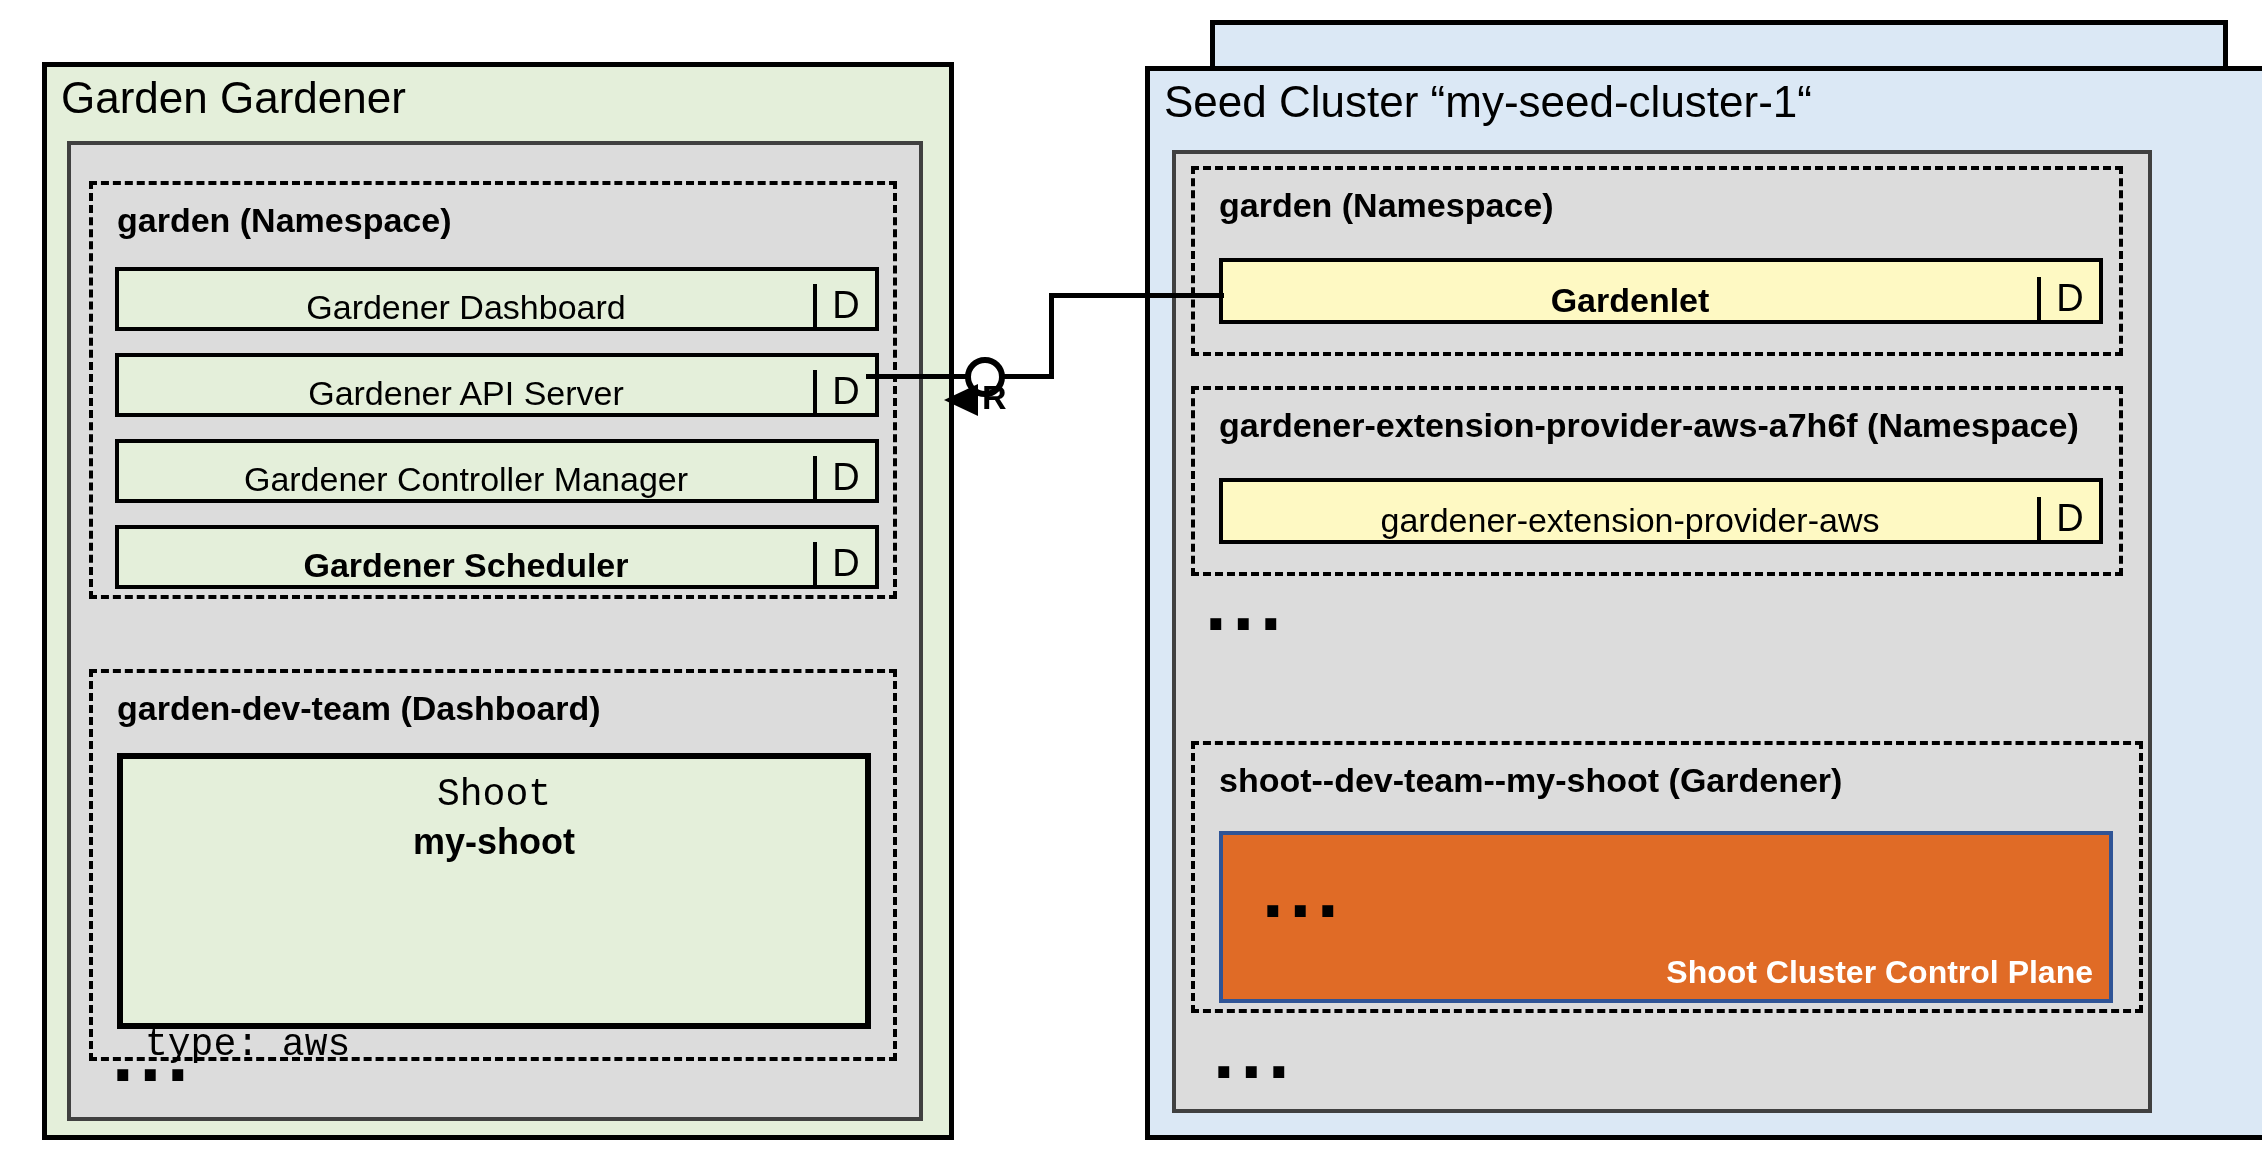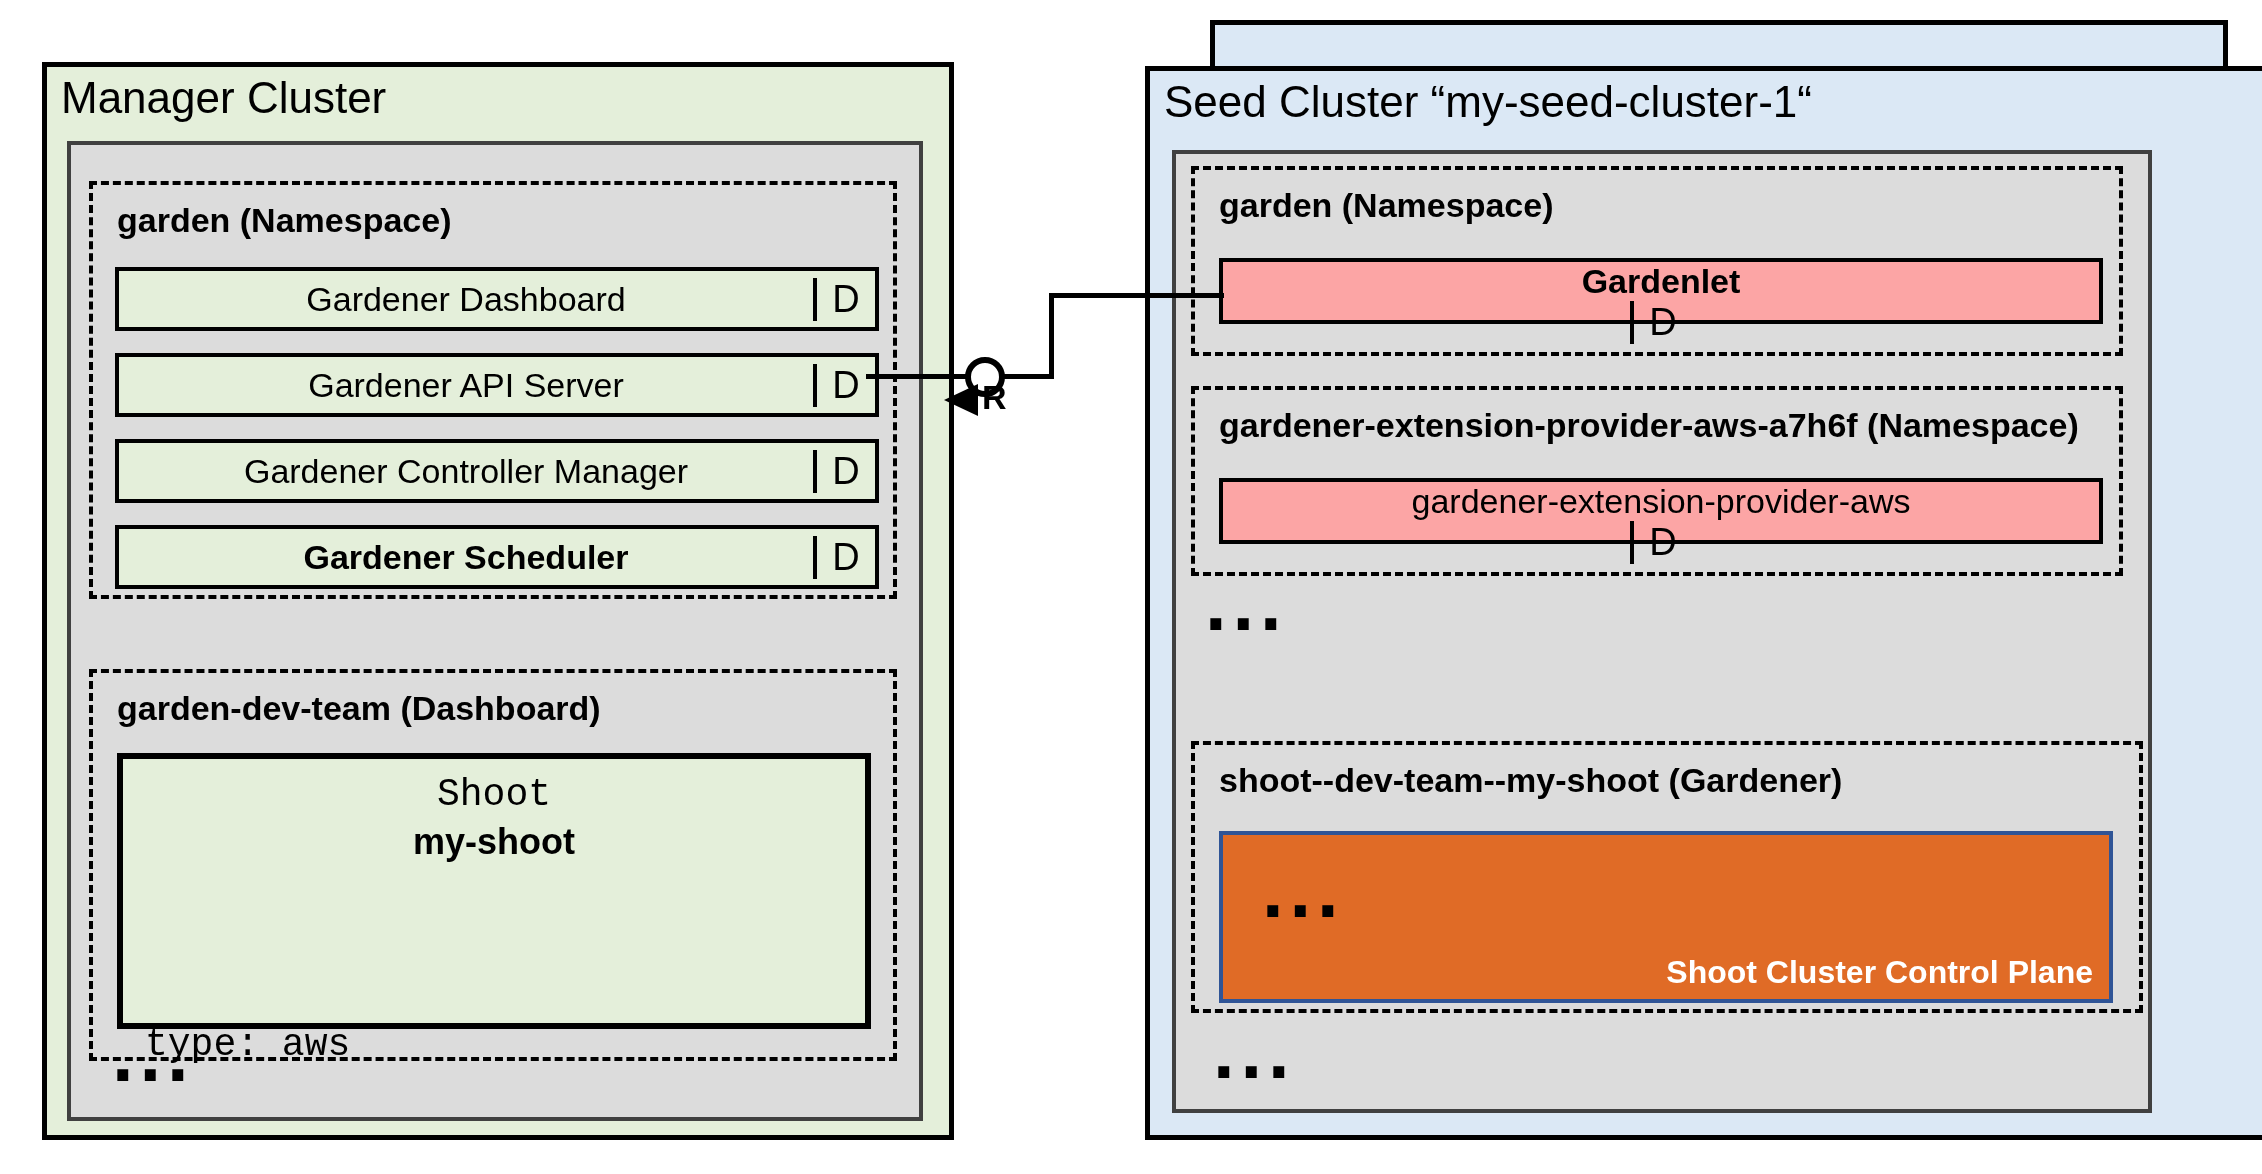--- a/index.html
+++ b/index.html
@@ -9,23 +9,23 @@
   }
   .box{position:absolute;box-sizing:border-box;}
   
   .cluster-green{background:#e4efda;border:5px solid #000;}
   .cluster-blue{background:#dbe8f5;border:5px solid #000;}
   .cluster-title{position:absolute;left:14px;top:6px;font-size:44px;line-height:1.15;font-weight:400;}
   .graybox{background:#dcdcdc;border:4px solid #404040;position:absolute;box-sizing:border-box;}
   .ns{position:absolute;box-sizing:border-box;border:4px dashed #000;}
   .ns-title{position:absolute;left:24px;top:16px;font-size:34px;font-weight:700;white-space:nowrap;}
   
-  .row{position:absolute;box-sizing:border-box;border:4px solid #000;display:flex;align-items:center;}
+  .row{position:absolute;box-sizing:border-box;border:4px solid #000;display:flex;align-items:flex-end;}
   .row-green{background:#e4efda;}
-  .row-orange{background:#fca5a5;flex-direction:column;}
+  .row-orange{background:#fef9c3;}
   .row-label{flex:1;display:flex;align-items:center;justify-content:center;font-size:34px;}
   .row-label.bold{font-weight:700;}
   .badge{width:58px;border-left:4px solid #000;display:flex;align-items:center;justify-content:center;font-size:38px;}
   
   .shootbox{position:absolute;box-sizing:border-box;border:6px solid #000;background:#e4efda;}
   .mono{font-family:"Liberation Mono","DejaVu Sans Mono",monospace;}
   .shoot-kind{position:absolute;left:0;right:0;top:14px;text-align:center;font-size:38px;}
   .shoot-name{position:absolute;left:0;right:0;top:62px;text-align:center;font-size:36px;font-weight:700;}
   .shoot-spec{position:absolute;left:22px;top:162px;font-size:38px;line-height:1.3;white-space:pre;}
   
@@ -39,21 +39,21 @@
   .ccircle{position:absolute;width:40px;height:40px;border:6px solid #000;border-radius:50%;background:#fff;box-sizing:border-box;}
   .carrow{position:absolute;width:0;height:0;border-top:16px solid transparent;border-bottom:16px solid transparent;border-right:34px solid #000;}
   .clabel{position:absolute;font-size:34px;font-weight:700;}
 </style>
 </head>
 <body>
 
 <div class="canvas">
 
   <div class="box cluster-green" style="left:42px;top:62px;width:912px;height:1078px;">
-    <div class="cluster-title">Manager Cluster</div>
+    <div class="cluster-title">Garden Gardener</div>
 
     <div class="graybox" style="left:20px;top:74px;width:856px;height:980px;">
 
       <div class="ns" style="left:18px;top:36px;width:808px;height:418px;">
         <div class="ns-title">garden (Namespace)</div>
 
         <div class="row row-green" style="left:22px;top:82px;width:764px;height:64px;">
           <div class="row-label">Gardener Dashboard</div>
           <div class="badge">D</div>
         </div>

